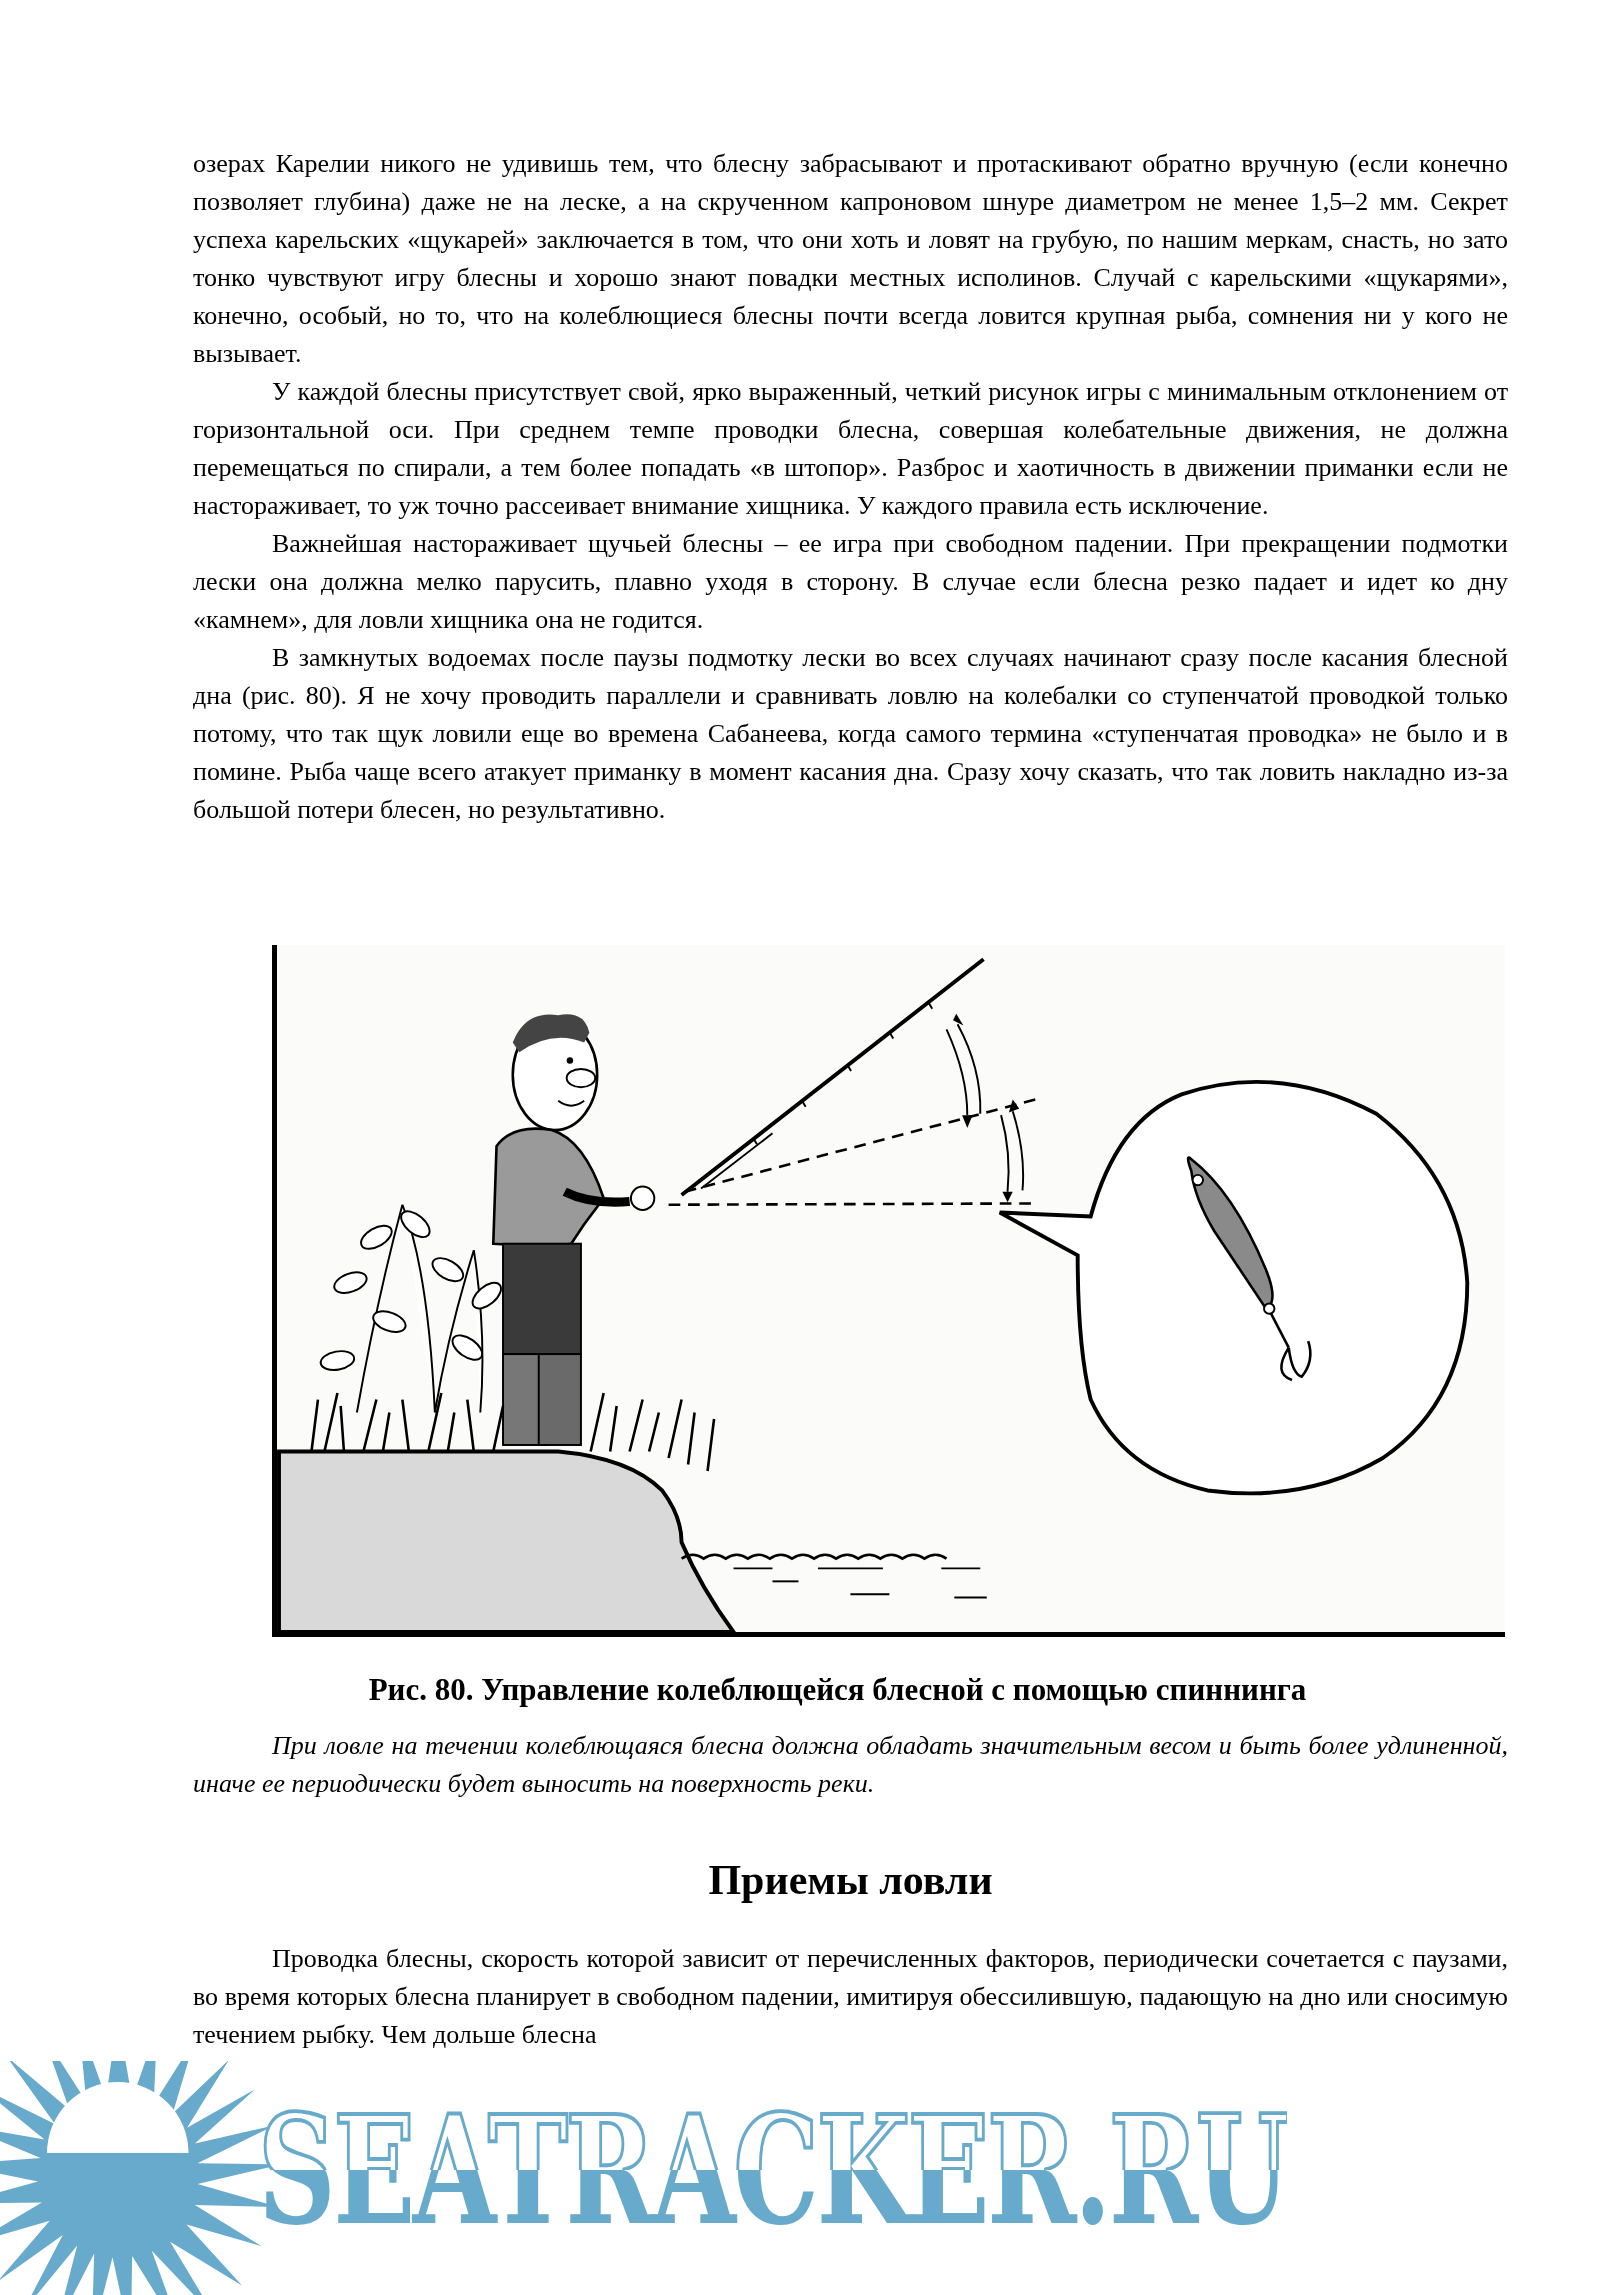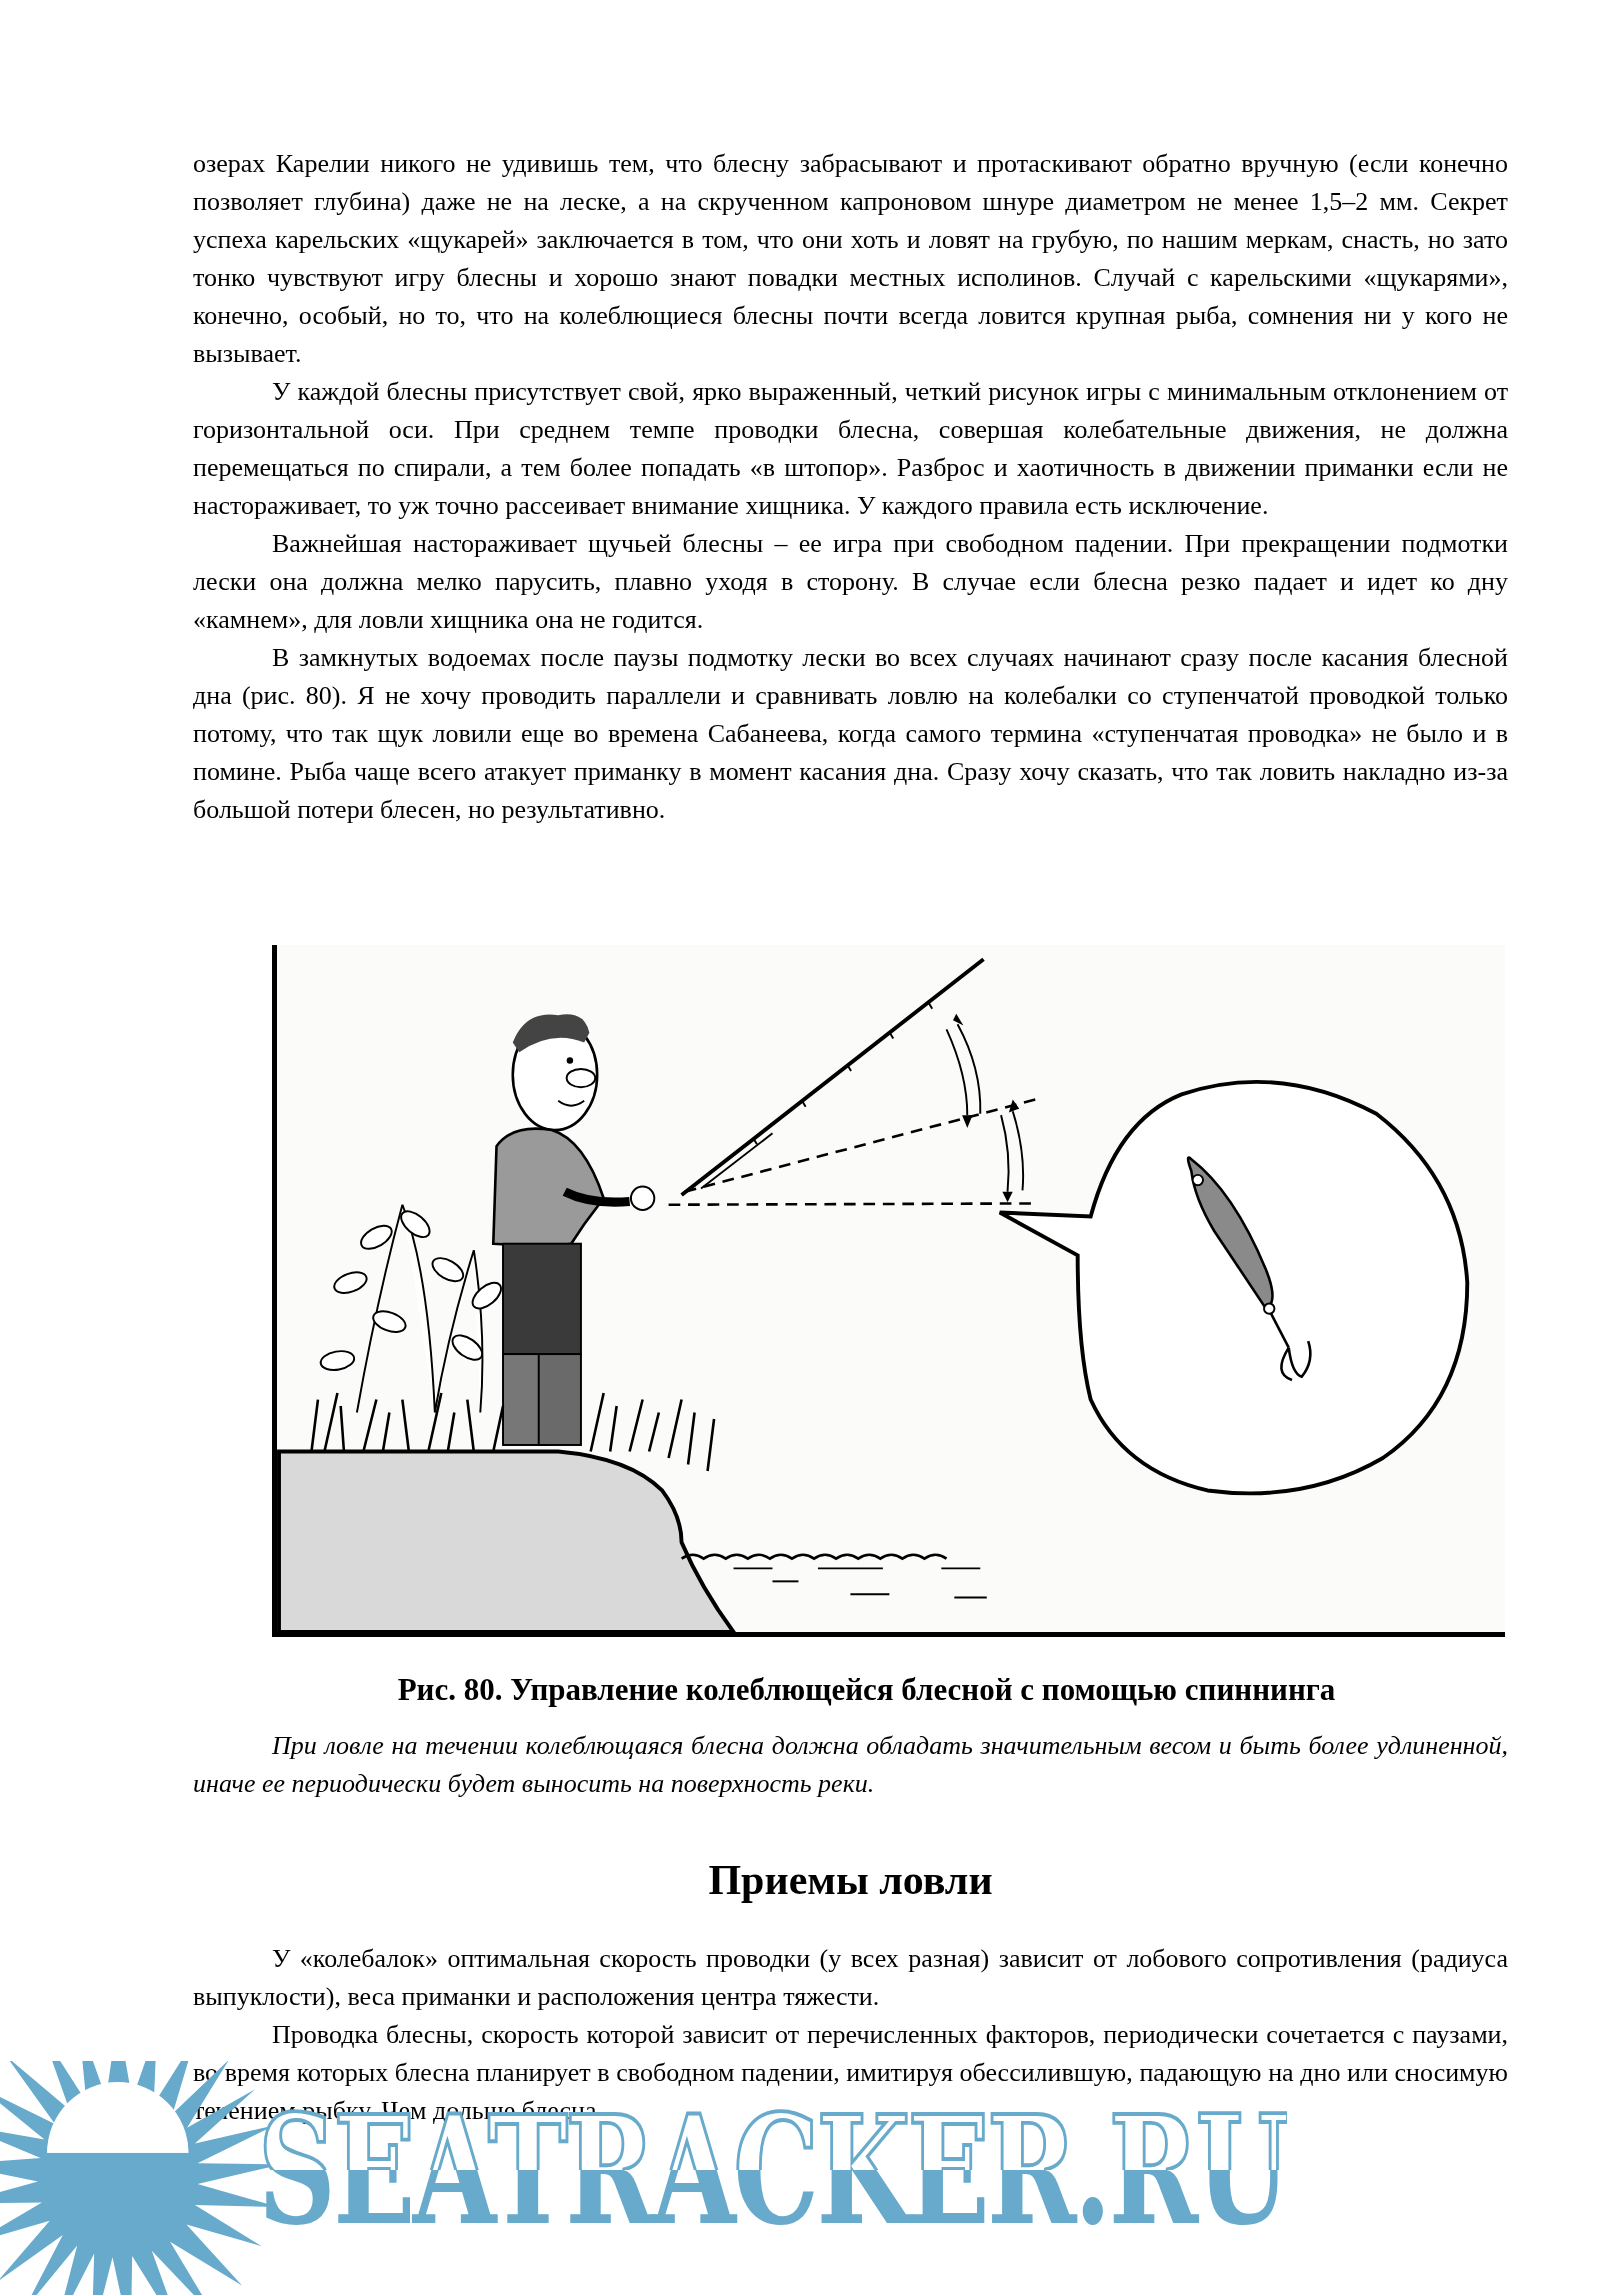--- a/index.html
+++ b/index.html
@@ -8,21 +8,21 @@
   .page { position: absolute; left: 0; top: 0; width: 1623px; height: 2295px; }
   .text-block { position: absolute; left: 193px; width: 1315px;
                 font-size: 26px; line-height: 38px; text-align: justify; }
   .text-block p { margin: 0; text-indent: 0; }
   .text-block p.indent { text-indent: 79px; }
   #block-top { top: 145px; }
   .figure { position: absolute; left: 272px; top: 945px; width: 1233px; height: 692px;
             background: #fbfcfa; border-left: 5.2px solid #000; border-bottom: 5.2px solid #000;
             box-sizing: border-box; }
   .figure svg { position: absolute; left: 0; top: 0; width: 100%; height: 100%; }
-  .caption { position: absolute; left: 209px; width: 1315px; top: 1671px;
+  .caption { position: absolute; left: 180px; width: 1315px; top: 1671px;
              text-align: center; font-weight: bold; font-size: 31px; line-height: 38px; }
   #block-mid { top: 1727px; font-style: italic; }
   .heading { position: absolute; left: 193px; width: 1315px; top: 1861px;
              text-align: center; font-weight: bold; font-size: 42px; line-height: 38px; }
   #block-bottom { top: 1940px; }
   .watermark { position: absolute; left: 0; top: 2061px; width: 1623px; height: 235px; pointer-events: none; }
   .wm-text { position: absolute; left: 258px; top: 2108px; width: 1338px; height: 124px;
              font-family: "DejaVu Serif", "Liberation Serif", serif; font-weight: bold;
              font-size: 150px; line-height: 124px; letter-spacing: -3.9px;
              transform: scaleX(0.72); transform-origin: left top; white-space: nowrap; }
@@ -124,21 +124,20 @@
 
   <div class="caption">Рис. 80. Управление колеблющейся блесной с помощью спиннинга</div>
 
   <div class="text-block" id="block-mid">
     <p class="indent">При ловле на течении колеблющаяся блесна должна обладать значительным весом и быть более удлиненной, иначе ее периодически будет выносить на поверхность реки.</p>
   </div>
 
   <div class="heading">Приемы ловли</div>
 
   <div class="text-block" id="block-bottom">
-    <p class="indent">У «колебалок» оптимальная скорость проводки (у всех разная) зависит от лобового сопротивления (радиуса выпуклости), веса приманки и расположения центра тяжести.</p>
     <p class="indent">Проводка блесны, скорость которой зависит от перечисленных факторов, периодически сочетается с паузами, во время которых блесна планирует в свободном падении, имитируя обессилившую, падающую на дно или сносимую течением рыбку. Чем дольше блесна</p>
   </div>
 
   <svg class="watermark" viewBox="0 3150 2481 359" xmlns="http://www.w3.org/2000/svg">
     <g transform="translate(180 3328)">
       <polygon fill="#67aacb" points="
         0,-245 22,-120 60,-228 55,-112 118,-212 84,-98 170,-180 106,-76 210,-135 118,-52 240,-80 122,-22 250,-20 122,10 245,45 118,42 220,105 105,72 190,165 80,98 150,215 52,112 100,245 22,120 20,250 -8,122 -40,248 -36,116 -95,232 -62,104 -145,205 -84,88 -185,160 -104,66 -220,100 -116,38 -245,40 -122,6 -250,-20 -118,-30 -238,-80 -112,-58 -210,-138 -96,-82 -170,-185 -74,-104 -115,-220 -48,-116 -60,-240 -18,-122"></polygon>
       <path d="M-108 -38 A108 108 0 0 1 108 -38 Z" fill="#ffffff"></path>
       <path d="M-108 -38 L-108 -38 A108 115 0 0 1 -70 -118 A108 108 0 0 1 108 -38 Z" fill="#ffffff"></path>
     </g>

